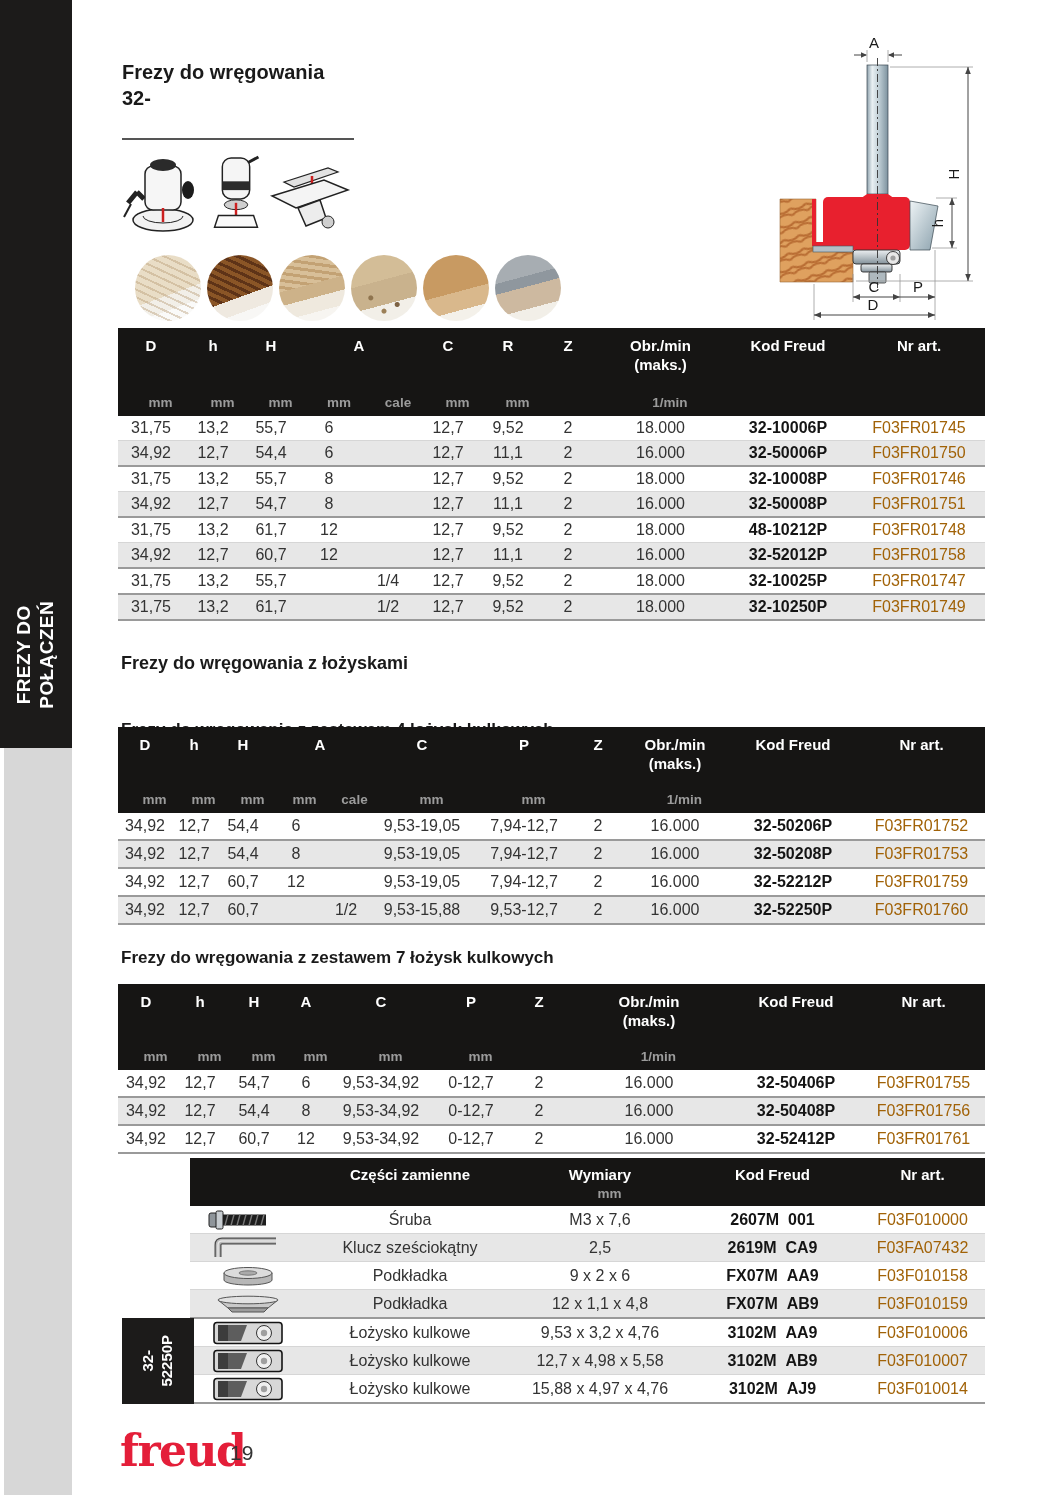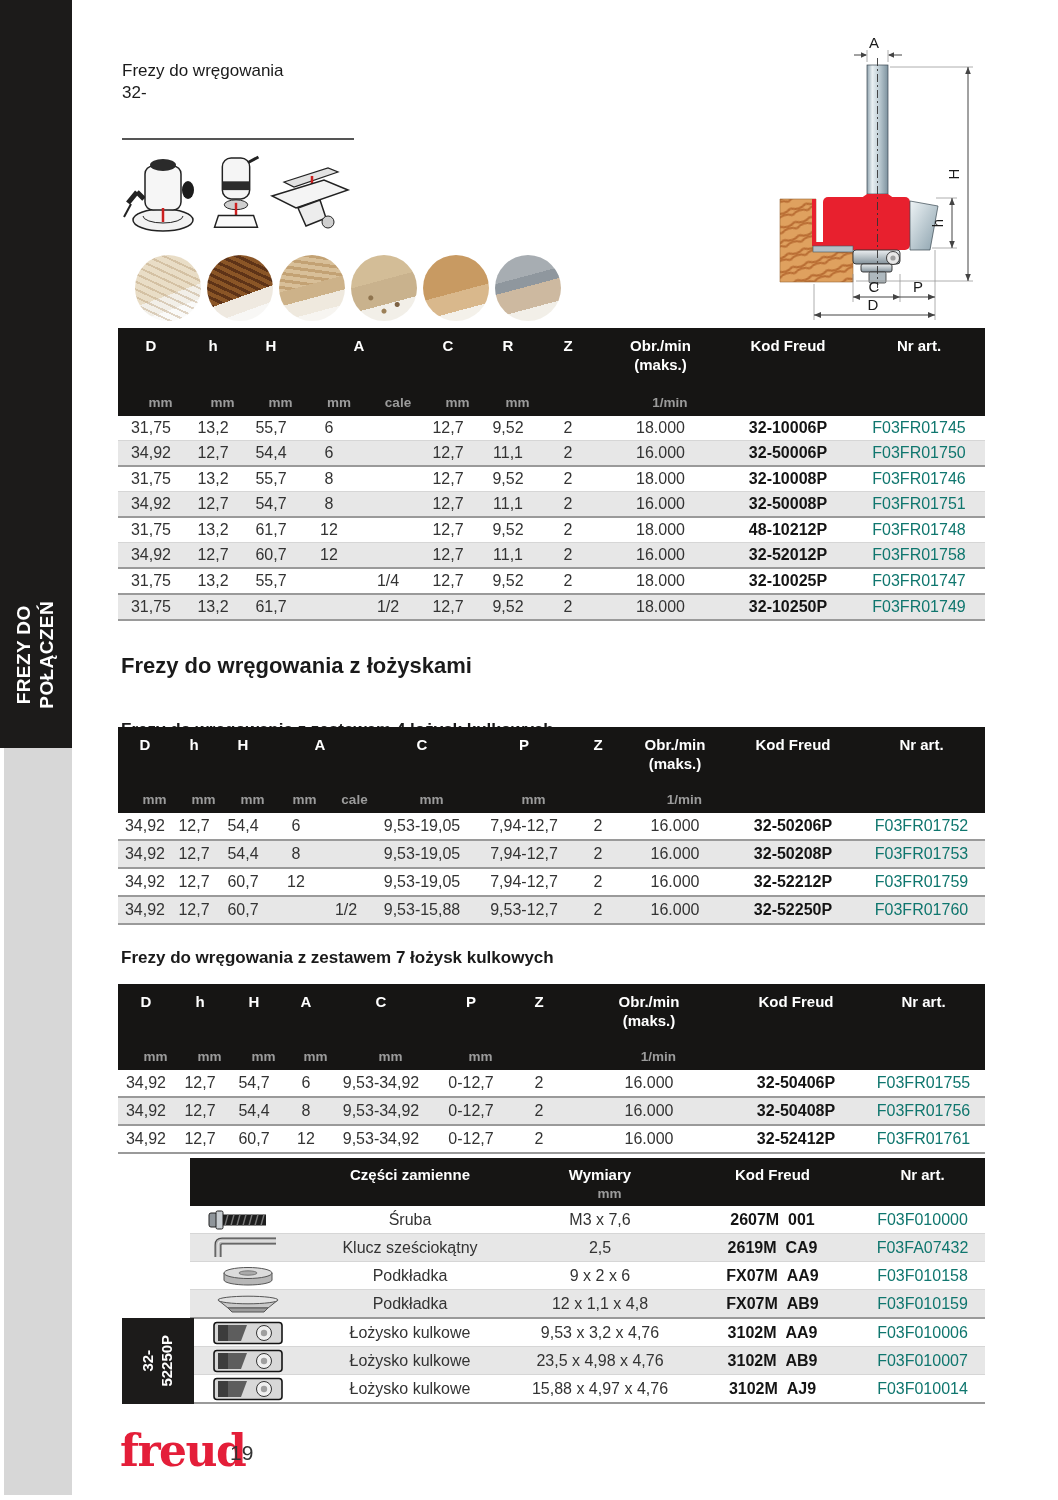--- a/index.html
+++ b/index.html
@@ -8,21 +8,21 @@
 
   
   .sidebar-black{position:absolute;left:0;top:0;width:72px;height:748px;background:#1c1b1a;}
   .sidebar-label{position:absolute;left:0;top:555px;width:72px;height:200px;
                  display:flex;align-items:center;justify-content:center;}
   .sidebar-label .rot{transform:rotate(-90deg);white-space:nowrap;text-align:center;
                  color:#fff;font-weight:bold;font-size:19px;line-height:1.2;letter-spacing:.4px;}
   .sidebar-gray{position:absolute;left:4px;top:748px;width:68px;height:747px;background:#d7d7d7;}
 
   
-  .page-title{position:absolute;left:122px;top:60px;font-size:17px;font-weight:normal;line-height:1.28;}
+  .page-title{position:absolute;left:122px;top:60px;font-size:20px;font-weight:bold;line-height:1.28;}
   .title-rule{position:absolute;left:122px;top:138px;width:232px;height:2px;background:#555;}
 
   
   .tool-icons{position:absolute;left:122px;top:150px;width:240px;height:86px;}
   .tool-icons svg{position:absolute;bottom:0;}
   .ti-1{left:0;} .ti-2{left:90px;} .ti-3{left:146px;}
   .materials{position:absolute;left:135px;top:255px;display:flex;gap:6px;}
   .swatch{width:66px;height:66px;border-radius:50%;}
   .sw1{background:repeating-linear-gradient(25deg,rgba(178,148,108,.38) 0 2px,transparent 2px 7px),
        linear-gradient(160deg,#e9ddc6 58%,#f2efe8 58% 75%,#fafaf9 75%);}
@@ -39,21 +39,21 @@
   .sw6{background:linear-gradient(165deg,#a7adb2 35%,#8f979e 35% 48%,#cdb9a0 48% 75%,#f2efe8 75%);}
 
   
   .diagram{position:absolute;left:768px;top:36px;width:252px;height:292px;}
   .dlab{font-size:15px;fill:#1a1a1a;font-family:"Liberation Sans",sans-serif;}
   .dim{stroke:#444;stroke-width:1;fill:none;}
   .ext{stroke:#999;stroke-width:.8;fill:none;}
   .arr{fill:#444;stroke:none;}
 
   
-  .h2{position:absolute;left:121px;top:653px;font-size:22px;font-weight:bold;}
+  .h2{position:absolute;left:121px;top:653px;font-size:18px;font-weight:bold;}
   .h3{position:absolute;left:121px;font-size:17px;font-weight:bold;}
   .h3-set4{top:698px;margin-top:22px;} .h3-set7{top:948px;}
 
   
   .t{position:absolute;border-collapse:collapse;table-layout:fixed;font-size:16px;color:#333;}
   .t-main{left:118px;top:328px;width:867px;}
   .t-set4{left:118px;top:727px;width:867px;}
   .t-set7{left:118px;top:984px;width:867px;}
   .t-parts{left:190px;top:1158px;width:795px;}
   .t thead th{background:#161514;color:#fff;font-size:15px;font-weight:bold;
@@ -64,21 +64,21 @@
   .t .hu span{flex:1;text-align:center;padding-left:19px;}
   .t-main thead th{height:88px;} .t-set4 thead th{height:86px;} .t-set7 thead th{height:86px;}
   .t-parts thead th{height:48px;}
   .t-parts .hu{position:static;margin-top:1px;}
   .t-parts .hl{padding-top:8px;}
   .t td{text-align:center;padding:0;border-bottom:1px solid #d6d6d6;background:#fff;}
   .t-main td{height:24px;} .t-set4 td,.t-set7 td{height:26px;} .t-parts td{height:27px;}
   .t tr.alt td{background:#e7e7e7;}
   .t tr.gend td{border-bottom:2px solid #9a9a9a;}
   .t .kod{font-weight:bold;color:#141414;margin-left:38px;}
-  .t .nr{color:#0f766e;}
+  .t .nr{color:#a16207;}
   .icon-cell svg{vertical-align:middle;}
 
   
   .product-label{position:absolute;left:122px;top:1318px;width:72px;height:86px;background:#1c1b1a;
       display:flex;align-items:center;justify-content:center;}
   .product-label .rot{transform:rotate(-90deg);white-space:nowrap;text-align:center;color:#fff;
       font-weight:bold;font-size:15px;line-height:1.25;}
 
   
   .freud{position:absolute;left:120px;top:1425px;font-family:"DejaVu Serif",serif;
@@ -841,21 +841,21 @@
         </tr>
         <tr class="alt">
           <td class="icon-cell"><svg width="84" height="26" viewBox="0 0 84 26">
               <rect x="8" y="2.5" width="68" height="21" rx="3" fill="#d8d8d8" stroke="#151515" stroke-width="1.6"></rect>
               <path d="M12,5 h29 l-6,16 h-23 z" fill="#5d5d5d"></path>
               <path d="M12,5 h10 v16 h-10 z" fill="#3c3c3c"></path>
               <circle cx="58" cy="13" r="7.5" fill="#efefef" stroke="#333"></circle>
               <circle cx="58" cy="13" r="3.2" fill="#9f9f9f"></circle>
             </svg></td>
           <td class="name">Łożysko kulkowe</td>
-          <td class="dim">23,5 x 4,98 x 4,76</td>
+          <td class="dim">12,7 x 4,98 x 5,58</td>
           <td class="kod">3102M&nbsp;&nbsp;AB9</td>
           <td class="nr">F03F010007</td>
         </tr>
         <tr class="gend">
           <td class="icon-cell"><svg width="84" height="26" viewBox="0 0 84 26">
               <rect x="8" y="2.5" width="68" height="21" rx="3" fill="#d8d8d8" stroke="#151515" stroke-width="1.6"></rect>
               <path d="M12,5 h29 l-6,16 h-23 z" fill="#5d5d5d"></path>
               <path d="M12,5 h10 v16 h-10 z" fill="#3c3c3c"></path>
               <circle cx="58" cy="13" r="7.5" fill="#efefef" stroke="#333"></circle>
               <circle cx="58" cy="13" r="3.2" fill="#9f9f9f"></circle>

